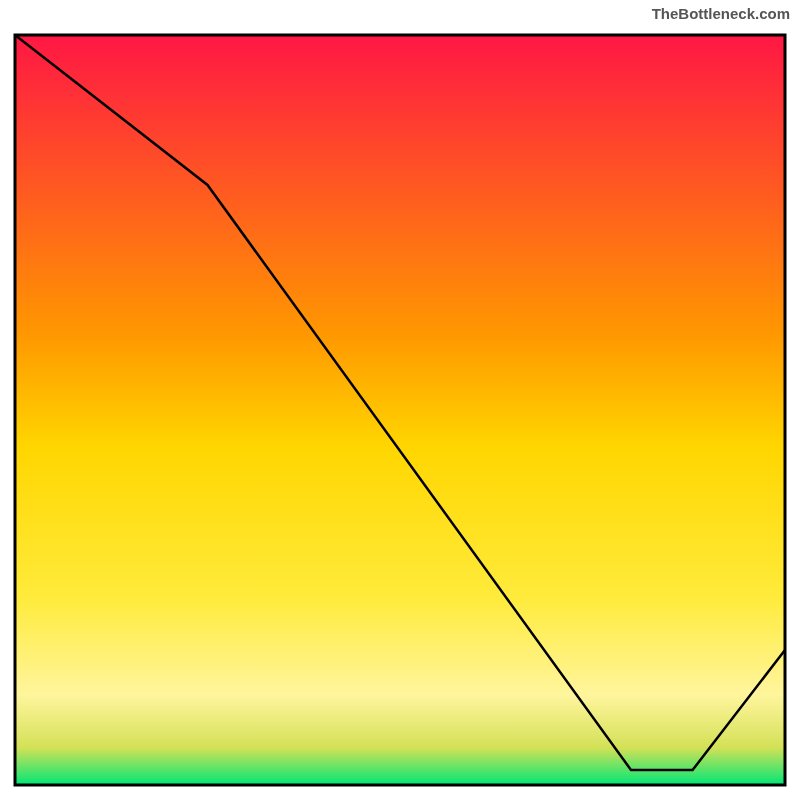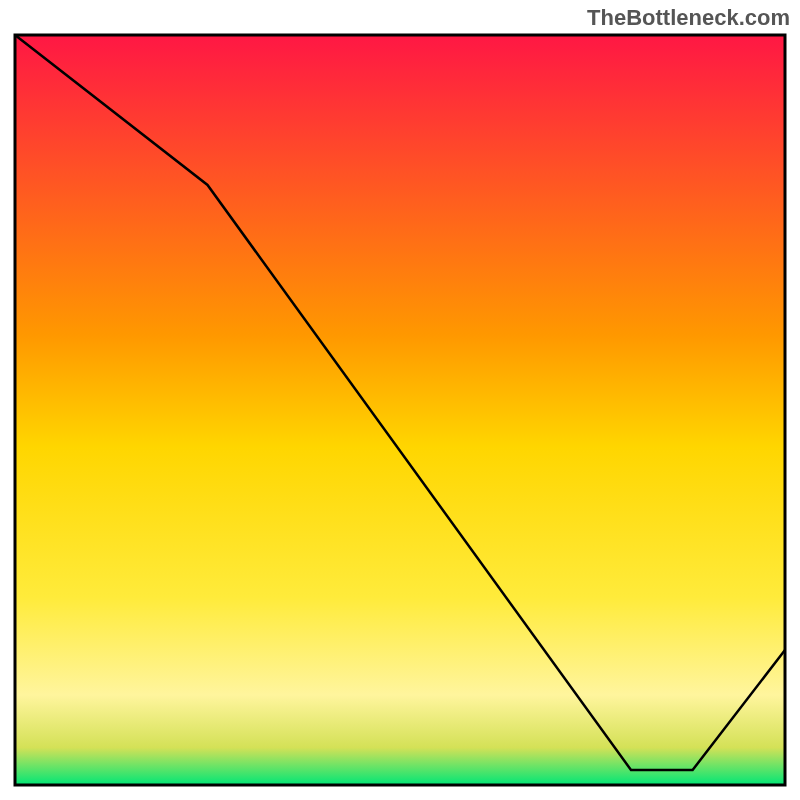--- a/index.html
+++ b/index.html
@@ -8,21 +8,21 @@
     width: 800px;
     height: 800px;
     background: #ffffff;
     font-family: Arial, sans-serif;
     position: relative;
   }
   .watermark {
     position: absolute;
     top: 5px;
     right: 10px;
-    font-size: 22px;
+    font-size: 15px;
     font-weight: bold;
     color: #555555;
   }
   .chart-container {
     position: absolute;
     top: 30px;
     left: 10px;
     width: 780px;
     height: 760px;
   }

